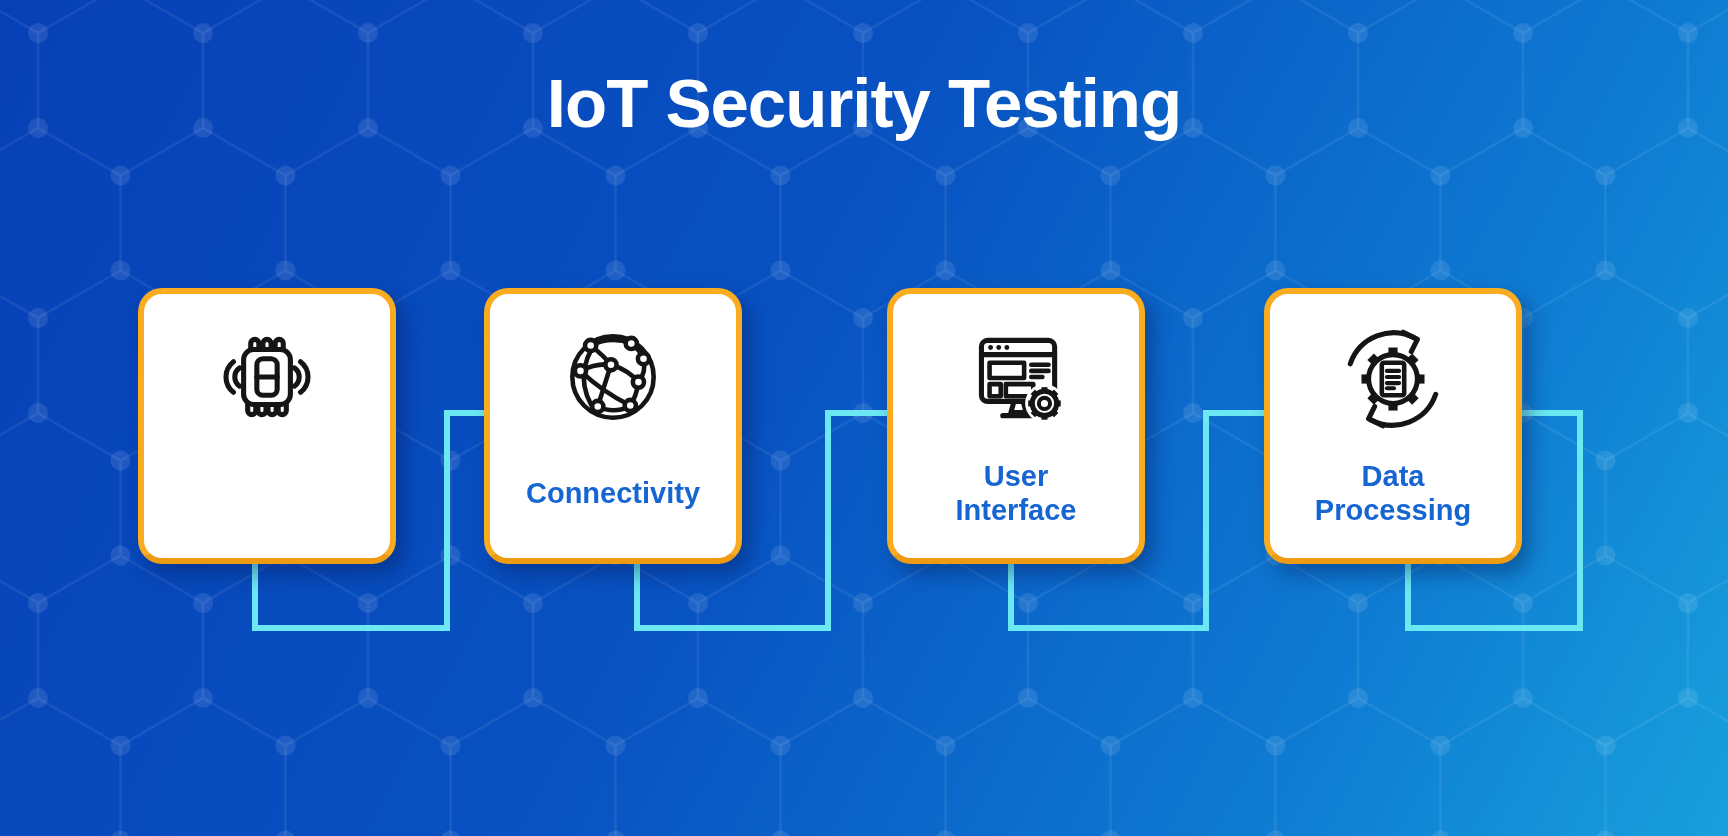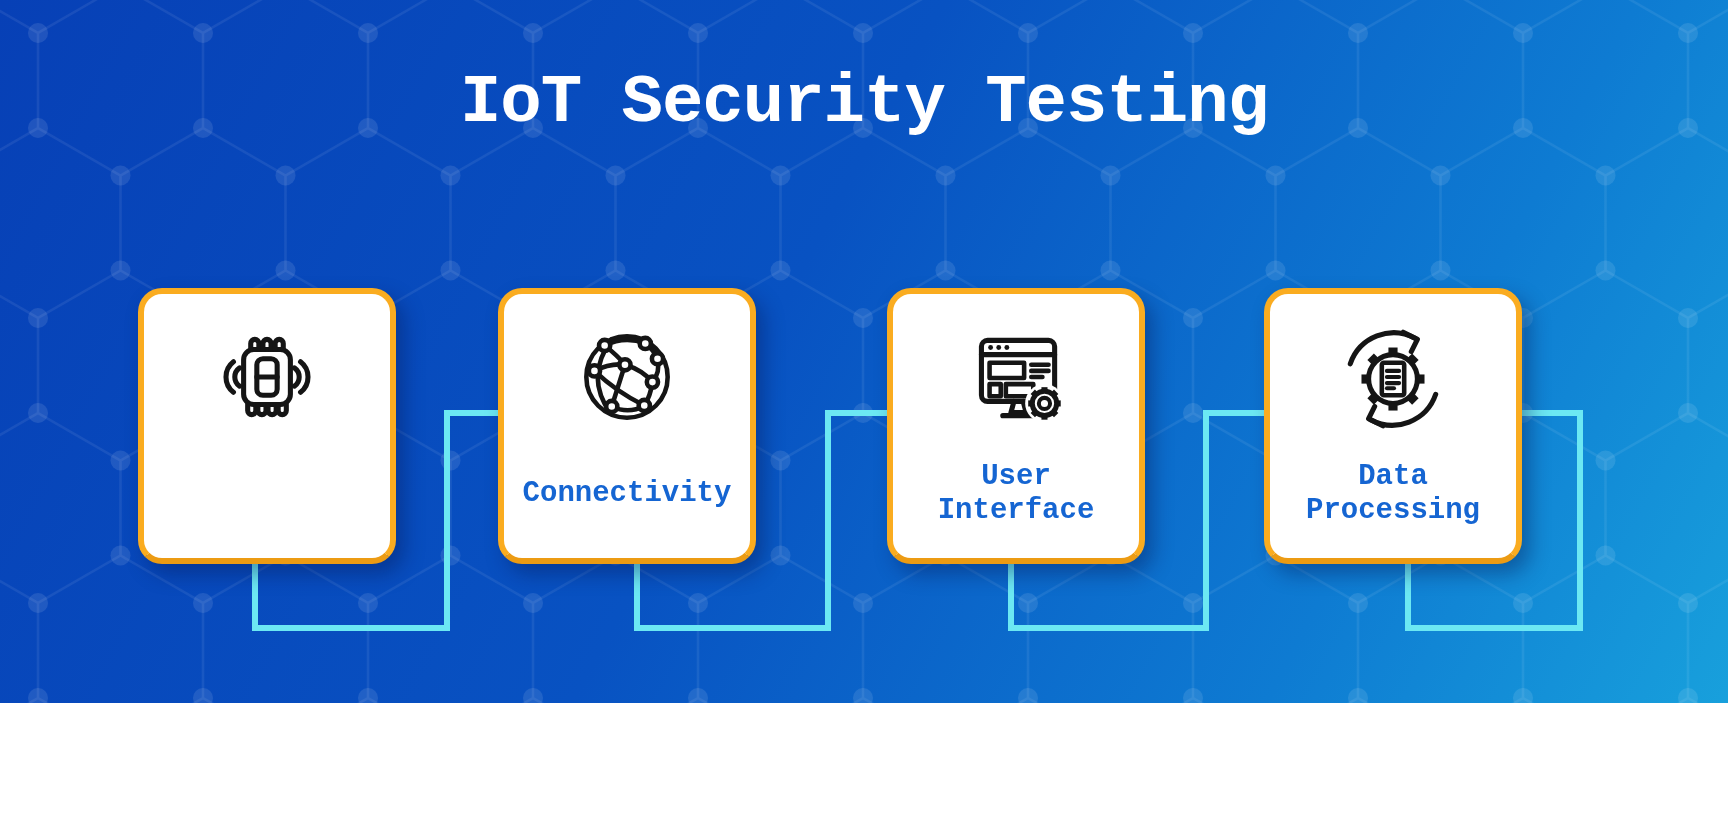--- a/index.html
+++ b/index.html
@@ -2,24 +2,23 @@
 <html><head>
 <meta charset="utf-8">
 <style>
   * { margin: 0; padding: 0; box-sizing: border-box; }
   html, body { width: 1728px; height: 836px; overflow: hidden; }
   body { font-family: "Liberation Sans", sans-serif; }
 
   .stage {
     position: relative;
     width: 1728px;
-    height: 703px;
+    height: 836px;
     background: linear-gradient(118deg, #0740B6 0%, #0852C2 45%, #0E7BD2 78%, #18A0DC 100%);
     overflow: hidden;
-    font-family: Liberation Mono, monospace;
   }
 
   .hex-layer {
     position: absolute;
     inset: 0;
     width: 100%;
     height: 100%;
   }
 
   .title {
@@ -54,21 +53,21 @@
     background: #FFFFFF;
     border: 6px solid #FAAC20;
     border-bottom-color: #EC9B13;
     border-radius: 24px;
     box-shadow: 8px 10px 20px rgba(6, 20, 80, 0.38);
     display: flex;
     flex-direction: column;
     align-items: center;
   }
   .card:nth-of-type(1) { left: 138px; }
-  .card:nth-of-type(2) { left: 498px; }
+  .card:nth-of-type(2) { left: 484px; }
   .card:nth-of-type(3) { left: 887px; }
   .card:nth-of-type(4) { left: 1264px; }
 
   .card-icon {
     margin-top: 22px;
     width: 122px;
     height: 122px;
     flex: 0 0 auto;
   }
 

